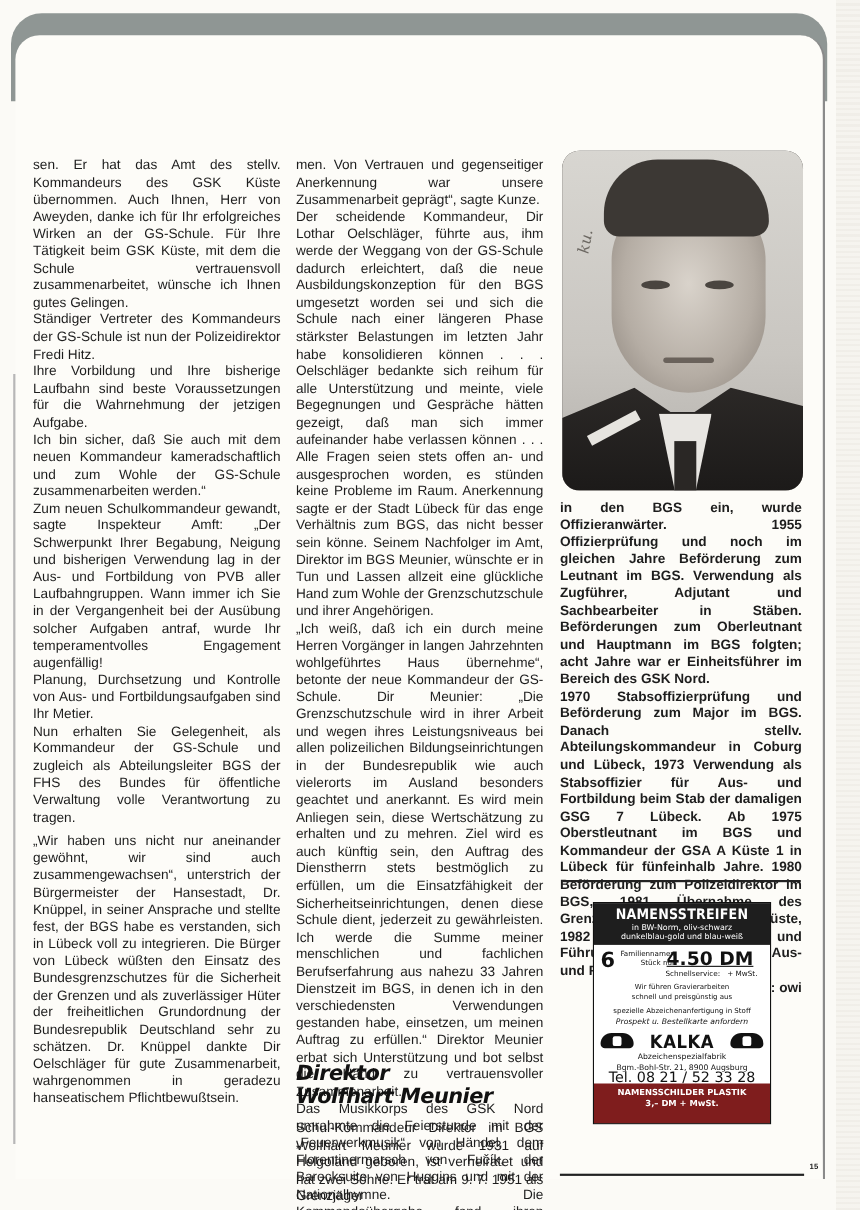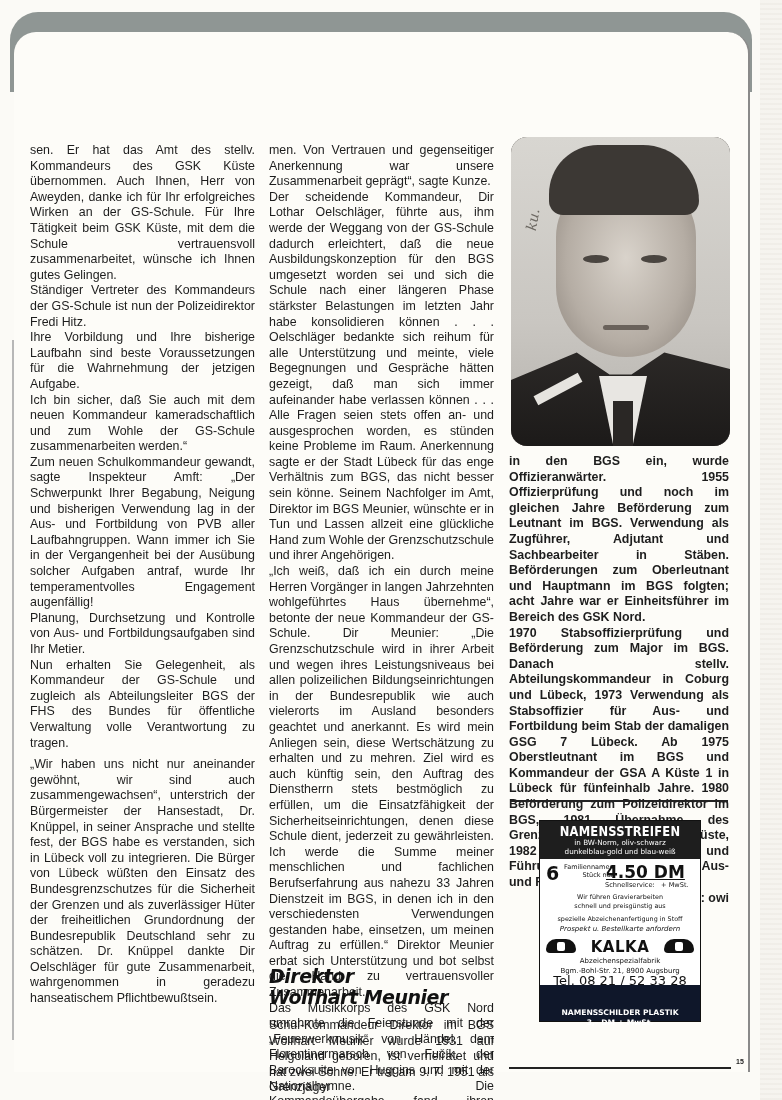--- a/index.html
+++ b/index.html
@@ -64,22 +64,22 @@
   .ad .t2 { font-size:7.2px; line-height:9px; }
   .ad .mid { position:relative; height:132px; text-align:center; }
   .ad .six { position:absolute; left:6px; top:3px; font-size:19px; font-weight:bold; }
   .ad .fam { position:absolute; left:24px; top:4px; font-size:6.5px; line-height:8px; text-align:right; }
   .ad .price { position:absolute; left:66px; top:3px; font-size:17px; font-weight:bold;text-decoration:underline; }
   .ad .sched { position:absolute; left:65px; top:22px; font-size:6.6px; font-weight:normal; }
   .ad .line { position:absolute; left:0; width:160px; font-size:6.4px; line-height:8px; }
   .ad .kalka { position:absolute; left:0; top:79px; width:160px; font-size:15px; font-weight:bold; letter-spacing:0.5px; transform:scaleY(1.1); }
   .ad .chute { position:absolute; top:80px; width:30px; height:14px; border-radius:15px 15px 6px 6px; background:#111; }
   .ad .chute span { position:absolute; left:11px; top:3px; width:8px; height:9px; background:#fff; border-radius:2px; }
-  .ad .bot { position:absolute; left:0; bottom:0; width:160px; height:36px; background:#0f172a; color:#fff; text-align:center;
-    font-size:7.6px; font-weight:bold; line-height:10px; padding-top:23px; box-sizing:border-box; }
+  .ad .bot { position:absolute; left:0; bottom:0; width:160px; height:36px; background:#7f1d1d; color:#fff; text-align:center;
+    font-size:7.6px; font-weight:bold; line-height:10px; padding-top:3px; box-sizing:border-box; }
   .pagenum { position:absolute; left:736px; top:1058px; font-size:7px; font-weight:bold; }
 </style>
 </head>
 <body>
 
 <div class="edge-right"></div>
 <div class="topbar"></div>
 <div class="frame"></div>
 <div class="leftrule"></div>
 

